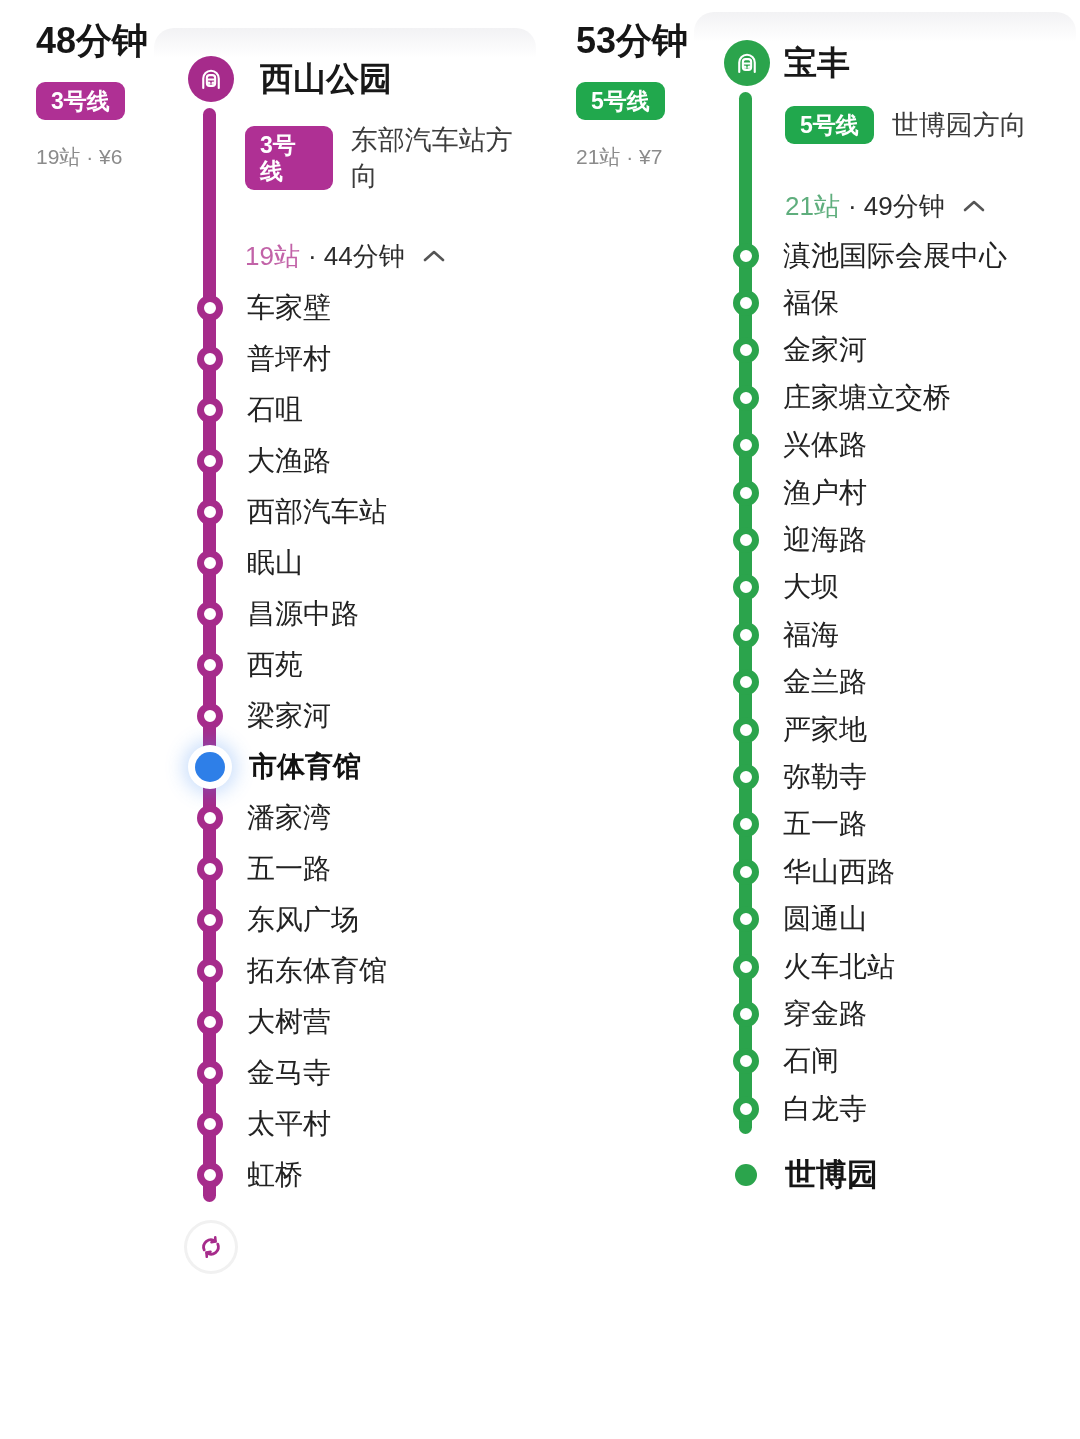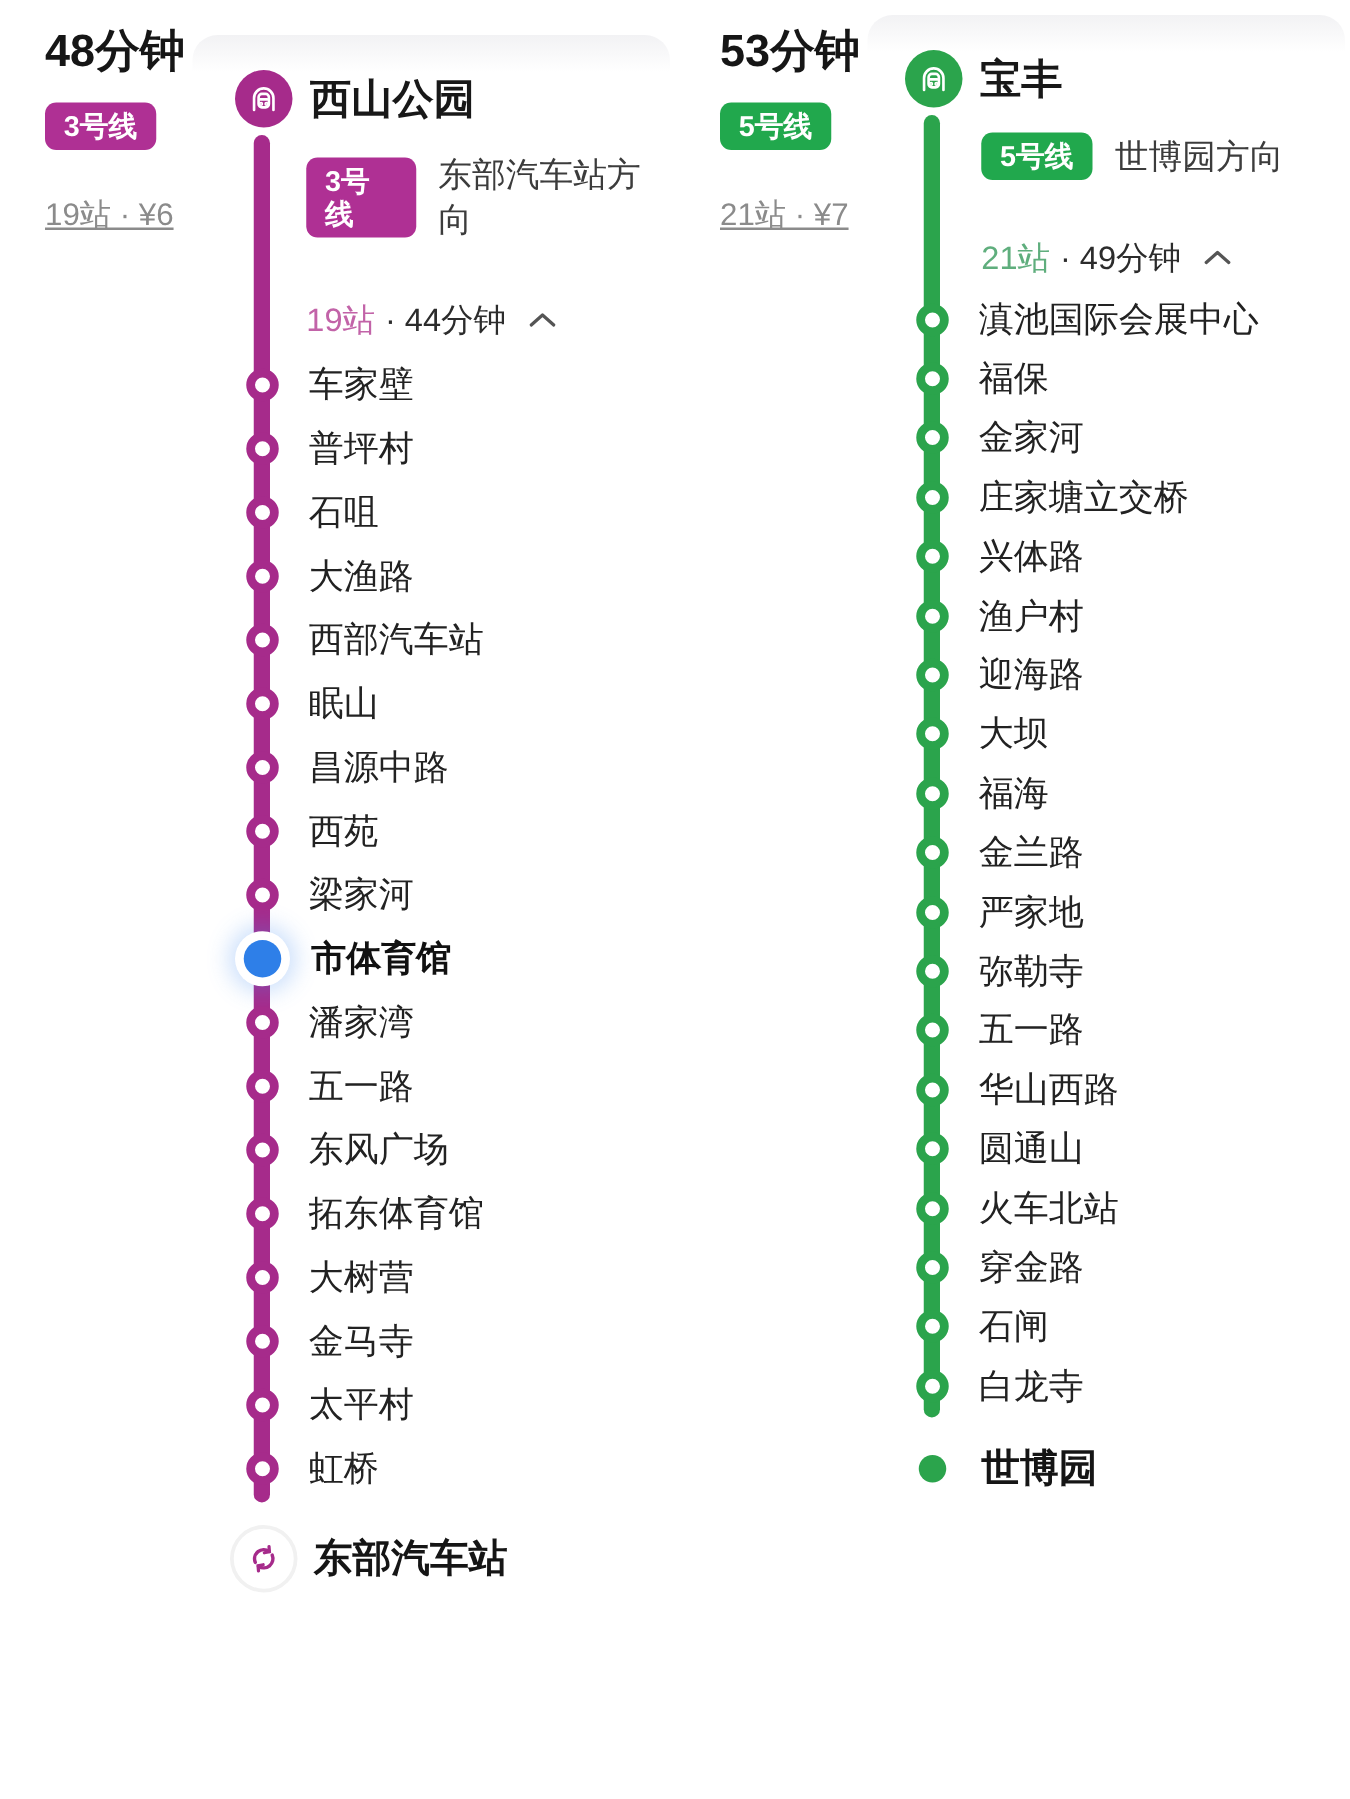--- a/index.html
+++ b/index.html
@@ -10,38 +10,38 @@
   }
   .col{width:540px;flex:0 0 540px;display:flex;flex-direction:row;}
   
   .header{padding:20px 0 0 36px;background:#fff;}
   .duration{font-size:36px;font-weight:bold;color:#161616;line-height:42px;}
   .badge{
     display:inline-block;margin-top:20px;padding:6px 15px;
     border-radius:9px;background:var(--badge);
     color:#fff;font-size:23px;font-weight:bold;line-height:26px;
   }
-  .meta{margin-top:35px;font-size:25px;color:#8b8b8b;text-decoration:underline;}
+  .meta{margin-top:23px;font-size:21px;color:#8b8b8b;}
   
   .card{
     flex:1;margin:0 4px 0 6px;border-radius:20px 20px 0 0;
     background:linear-gradient(#f2f2f4, #ffffff 30px);
   }
   .card.left{margin-top:28px;}
   .card.right{margin-top:12px;}
   .route{position:relative;padding-top:28px;}
   .trunk{
     position:absolute;width:13px;border-radius:7px;
     background:var(--line);top:80px;z-index:0;
   }
   .route.l .trunk{left:49px;bottom:80px;}
   .route.r .trunk{left:45px;bottom:76px;}
   
   .origin-row{display:flex;align-items:center;position:relative;z-index:1;}
-  .route.l .origin-row{padding-left:34px;}
+  .route.l .origin-row{padding-left:34px;gap:12px;}
   .route.r .origin-row{padding-left:30px;}
   .origin-icon{
     width:46px;height:46px;border-radius:50%;background:var(--line);
     display:flex;align-items:center;justify-content:center;flex:0 0 46px;
   }
   .origin-name{margin-left:14px;font-size:33px;font-weight:bold;color:#181818;}
   
   .line-info{display:flex;align-items:center;margin:20px 0 0 91px;}
   .direction{margin-left:18px;font-size:27px;color:#3c3c3c;}
   
@@ -199,21 +199,20 @@
 
       <div class="terminus-row">
         <span class="loop-wrap">
           <svg width="28" height="28" viewBox="0 0 24 24" fill="none" stroke="#A62B8B" stroke-width="2.4" stroke-linecap="round">
             <path d="M6.2 14.5 A6.3 6.3 0 0 1 15.6 6.9"></path>
             <path d="M17.8 9.5 A6.3 6.3 0 0 1 8.4 17.1"></path>
             <path d="M15.6 3.6 L15.9 7.2 L12.4 7.9" stroke-width="2.2"></path>
             <path d="M8.4 20.4 L8.1 16.8 L11.6 16.1" stroke-width="2.2"></path>
           </svg>
         </span>
-        <span class="terminus-name">东部汽车站</span>
       </div>
     </div>
   </div>
 </div>
 
 <div class="col" style="--line: #2BA44C; --badge: #21A84D; --accent: #5FAE7D; --curdot: #2E7FE8;">
   <div class="header">
     <div class="duration">53分钟</div>
     <span class="badge">5号线</span>
     <div class="meta">21站 · ¥7</div>

